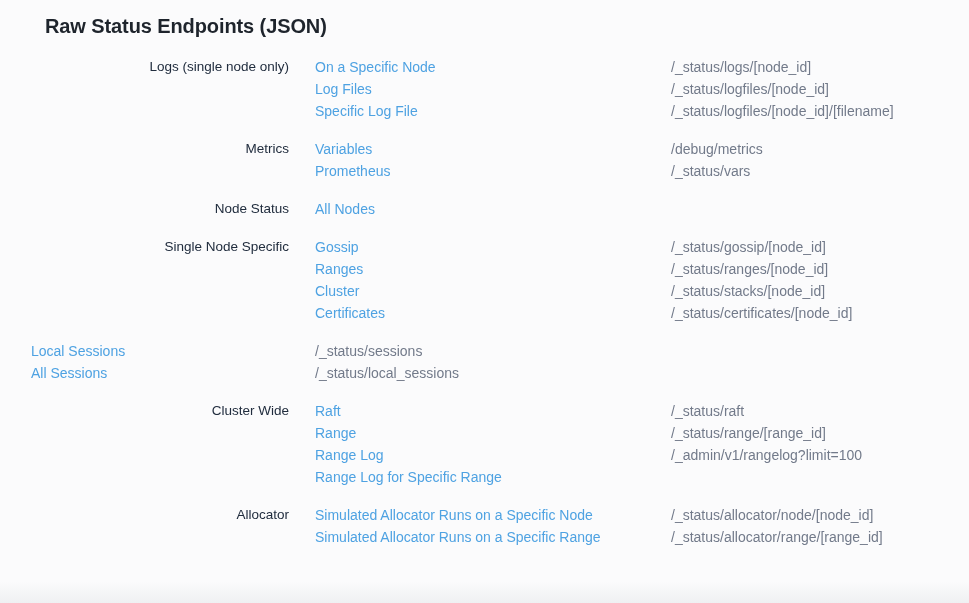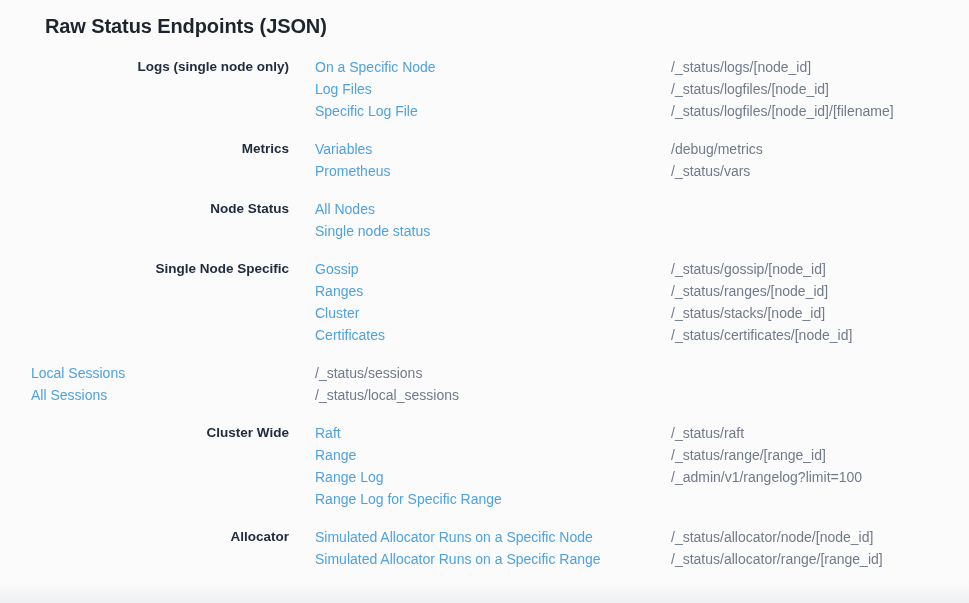--- a/index.html
+++ b/index.html
@@ -34,21 +34,21 @@
   .section {
     display: grid;
     grid-template-columns: 258px 330px 1fr;
     column-gap: 26px;
     margin-bottom: 16px;
   }
   .category-cell {
     text-align: right;
     font-size: 13.5px;
     line-height: 22px;
-    font-weight: 700;
+    font-weight: 400;
     color: var(--category, #212d3e);
   }
   .links-cell, .paths-cell {
     font-size: 14px;
     line-height: 22px;
   }
   .endpoint-link {
     display: block;
     color: var(--link, #4ea2e2);
     text-decoration: none;
@@ -96,21 +96,20 @@
         </div>
         <div class="paths-cell">
           <span class="endpoint-path">/debug/metrics</span>
           <span class="endpoint-path">/_status/vars</span>
         </div>
       </div>
       <div class="section">
         <div class="category-cell">Node Status</div>
         <div class="links-cell">
           <a class="endpoint-link">All Nodes</a>
-          <a class="endpoint-link">Single node status</a>
         </div>
       </div>
       <div class="section">
         <div class="category-cell">Single Node Specific</div>
         <div class="links-cell">
           <a class="endpoint-link">Gossip</a>
           <a class="endpoint-link">Ranges</a>
           <a class="endpoint-link">Cluster</a>
           <a class="endpoint-link">Certificates</a>
         </div>

